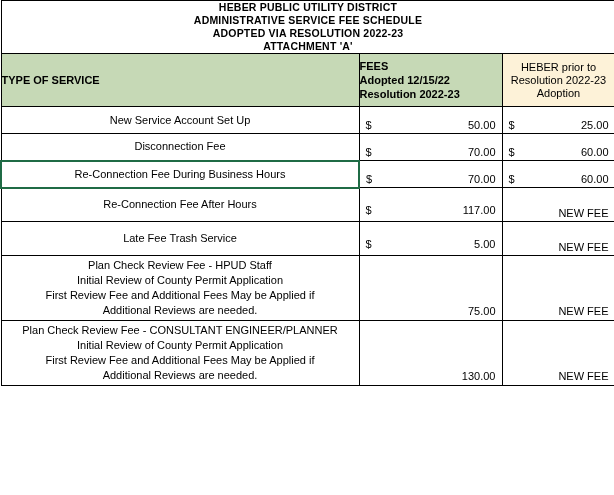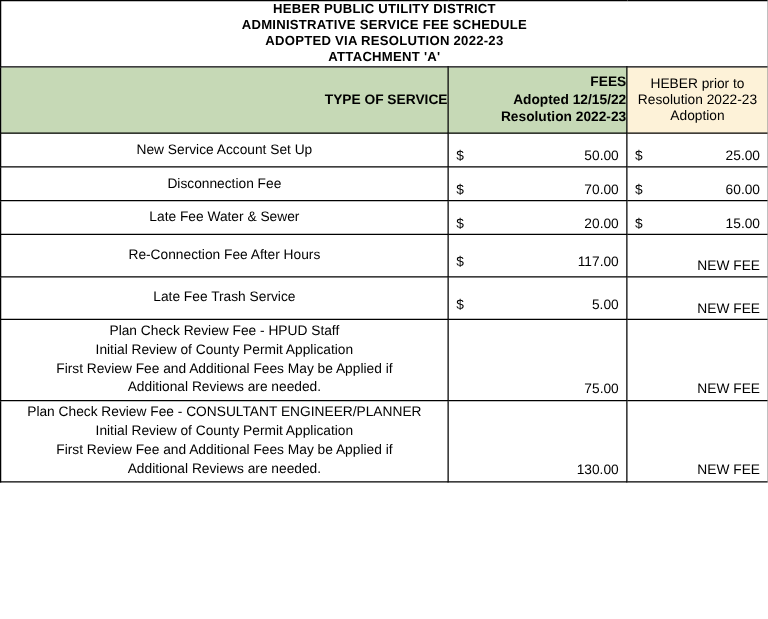--- a/index.html
+++ b/index.html
@@ -41,21 +41,21 @@
   }
   .title-line {
     font-size: 10.5px;
     font-weight: bold;
     letter-spacing: 0.2px;
     display: block;
   }
   
   .hdr {
     background: #c6d9b6;
-    text-align: right;
+    text-align: left;
     font-weight: bold;
     font-size: 12px;
     height: 52px;
     padding: 2px 4px;
     line-height: 14px;
   }
   .hdr-prior {
     background: #fdf2d8;
     font-size: 10px;
     font-weight: normal;
@@ -186,36 +186,36 @@
           </div>
         </td>
         <td class="prior">
           <div class="prior-inner">
             <span class="dollar">$</span>
             <span class="value">60.00</span>
           </div>
         </td>
       </tr>
 
-
-      <tr>
-        <td class="svc">Late Fee Water &amp; Sewer</td>
-        <td class="amt">
-          <div class="amt-inner">
-            <span class="dollar">$</span>
-            <span class="value">20.00</span>
-          </div>
-        </td>
-        <td class="prior">
-          <div class="prior-inner">
-            <span class="dollar">$</span>
-            <span class="value">15.00</span>
-          </div>
-        </td>
-      </tr>
+      <tr class="sel-row">
+        <td class="svc">Re-Connection Fee During Business Hours</td>
+        <td class="amt">
+          <div class="amt-inner">
+            <span class="dollar">$</span>
+            <span class="value">70.00</span>
+          </div>
+        </td>
+        <td class="prior">
+          <div class="prior-inner">
+            <span class="dollar">$</span>
+            <span class="value">60.00</span>
+          </div>
+        </td>
+      </tr>
+
 
       <tr>
         <td class="svc">Re-Connection Fee After Hours</td>
         <td class="amt">
           <div class="amt-inner">
             <span class="dollar">$</span>
             <span class="value">117.00</span>
           </div>
         </td>
         <td class="prior">

